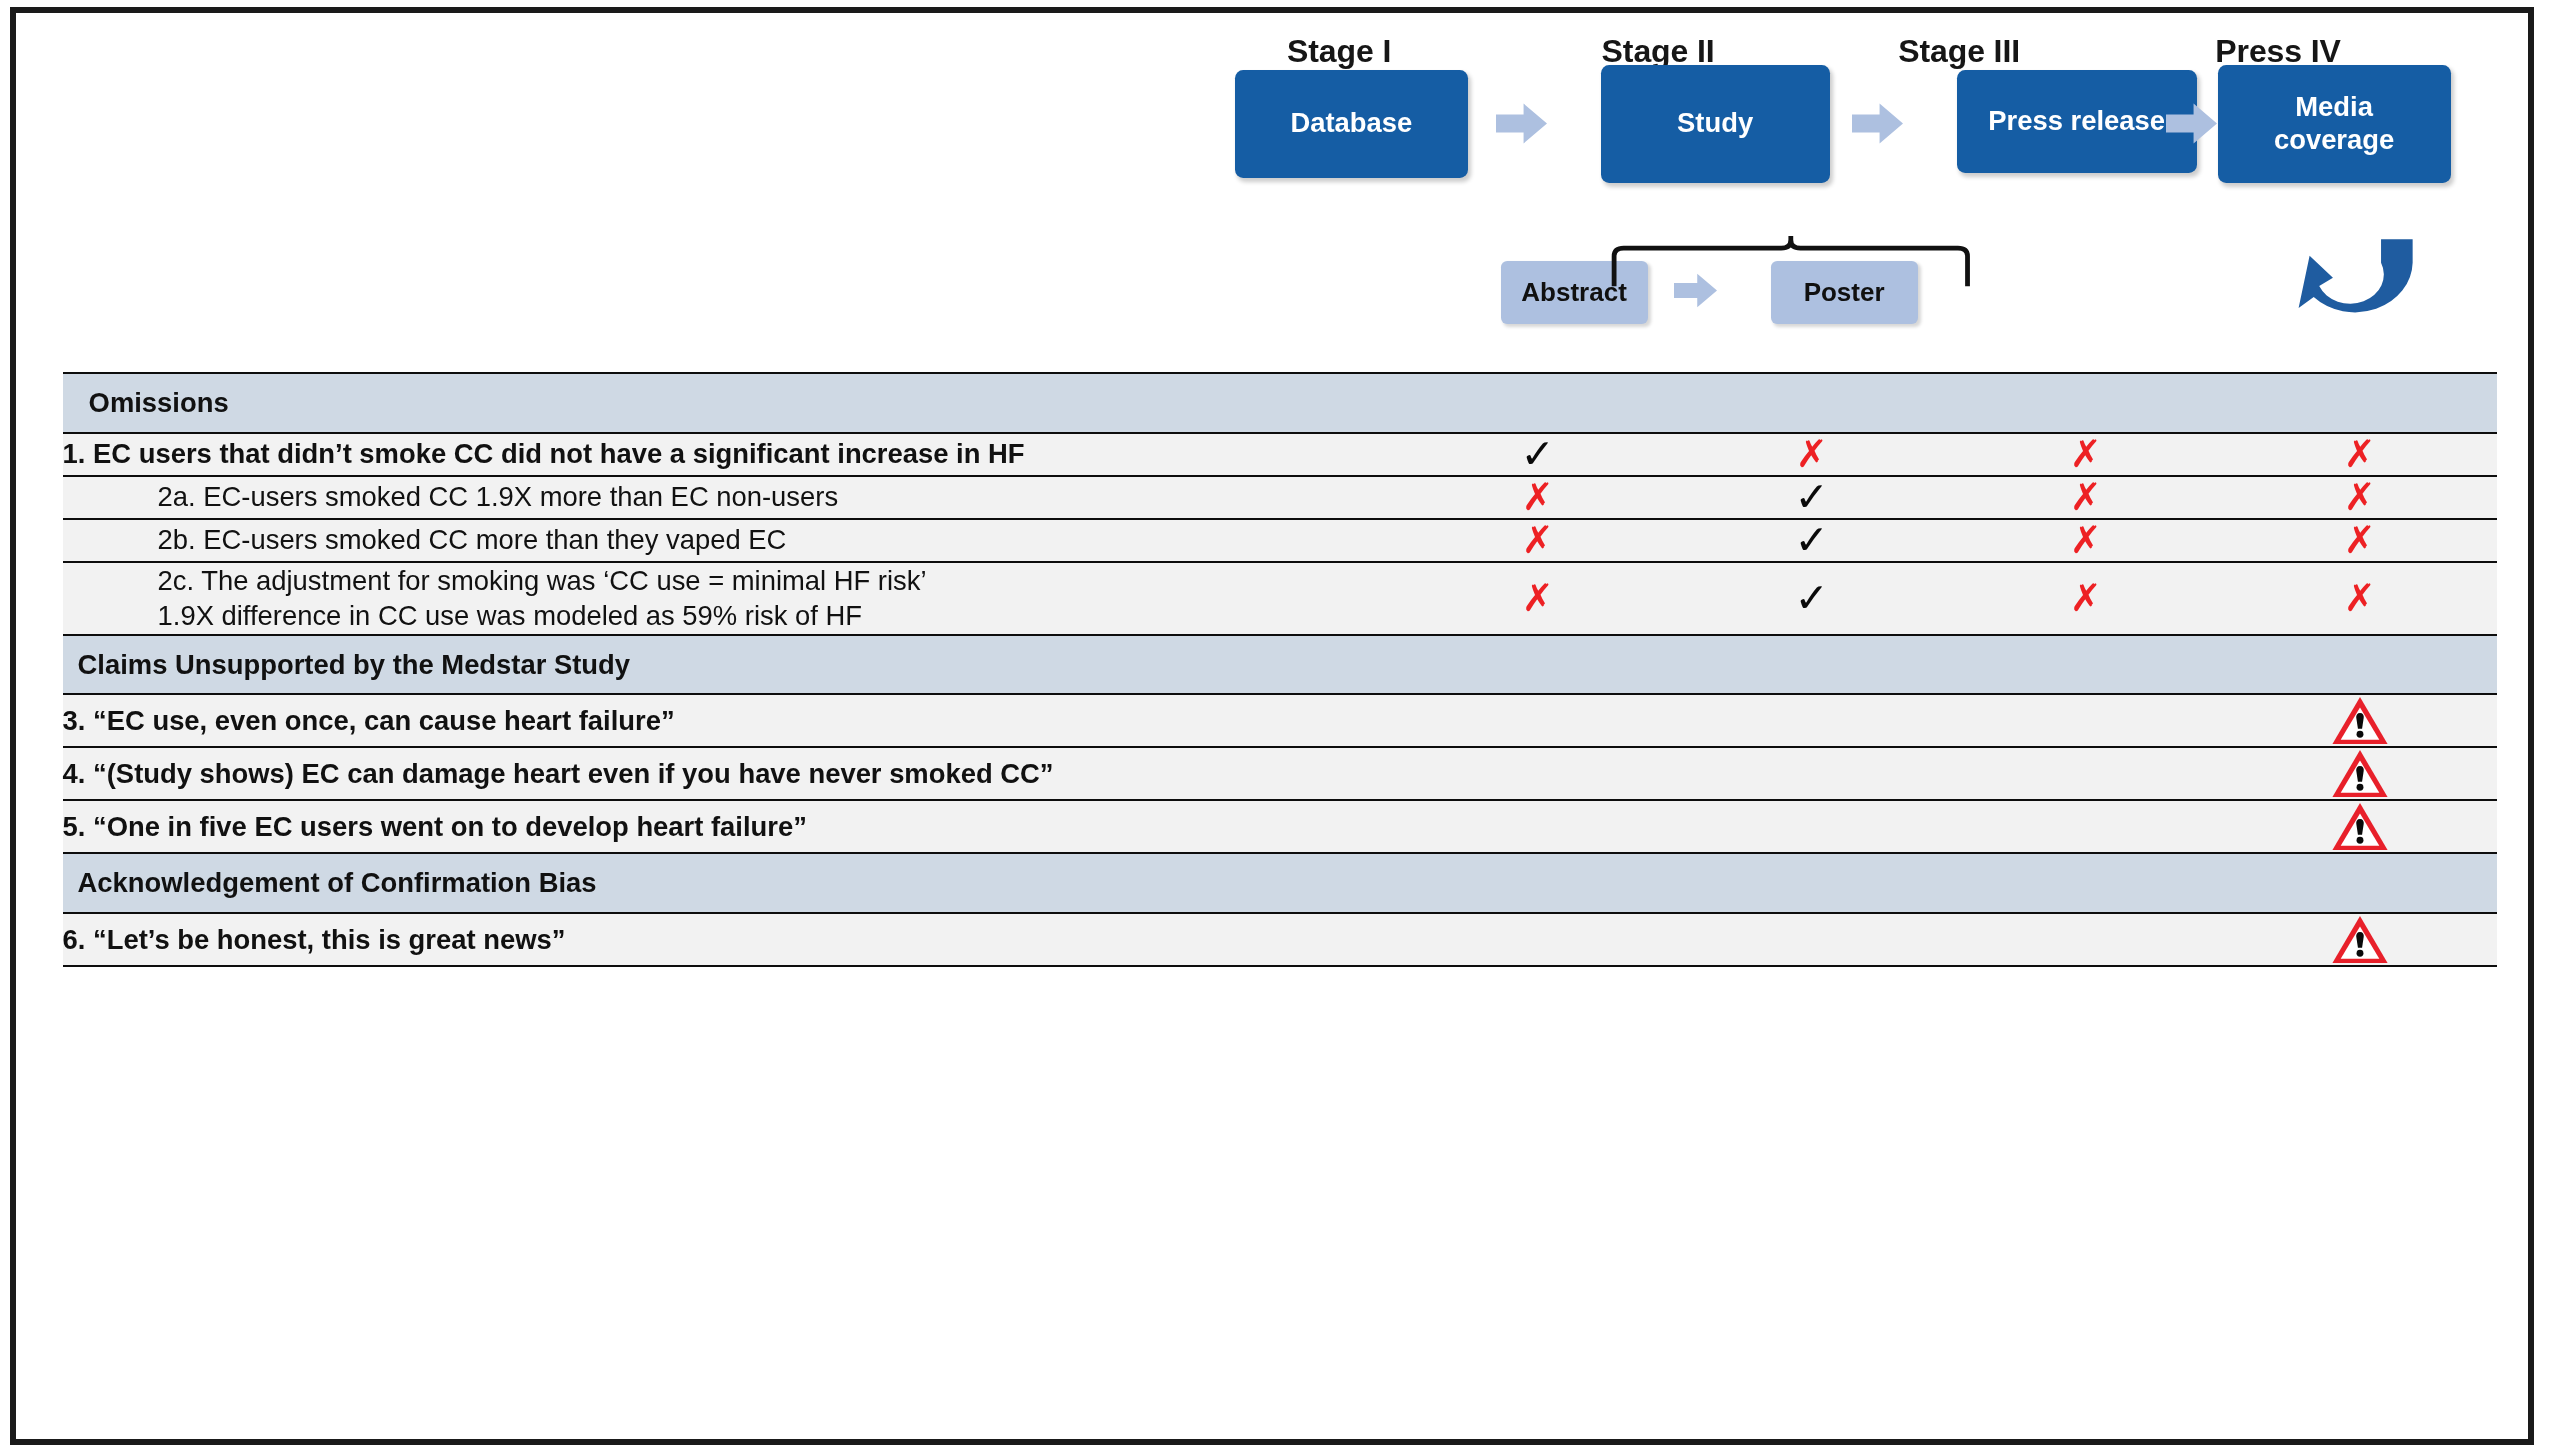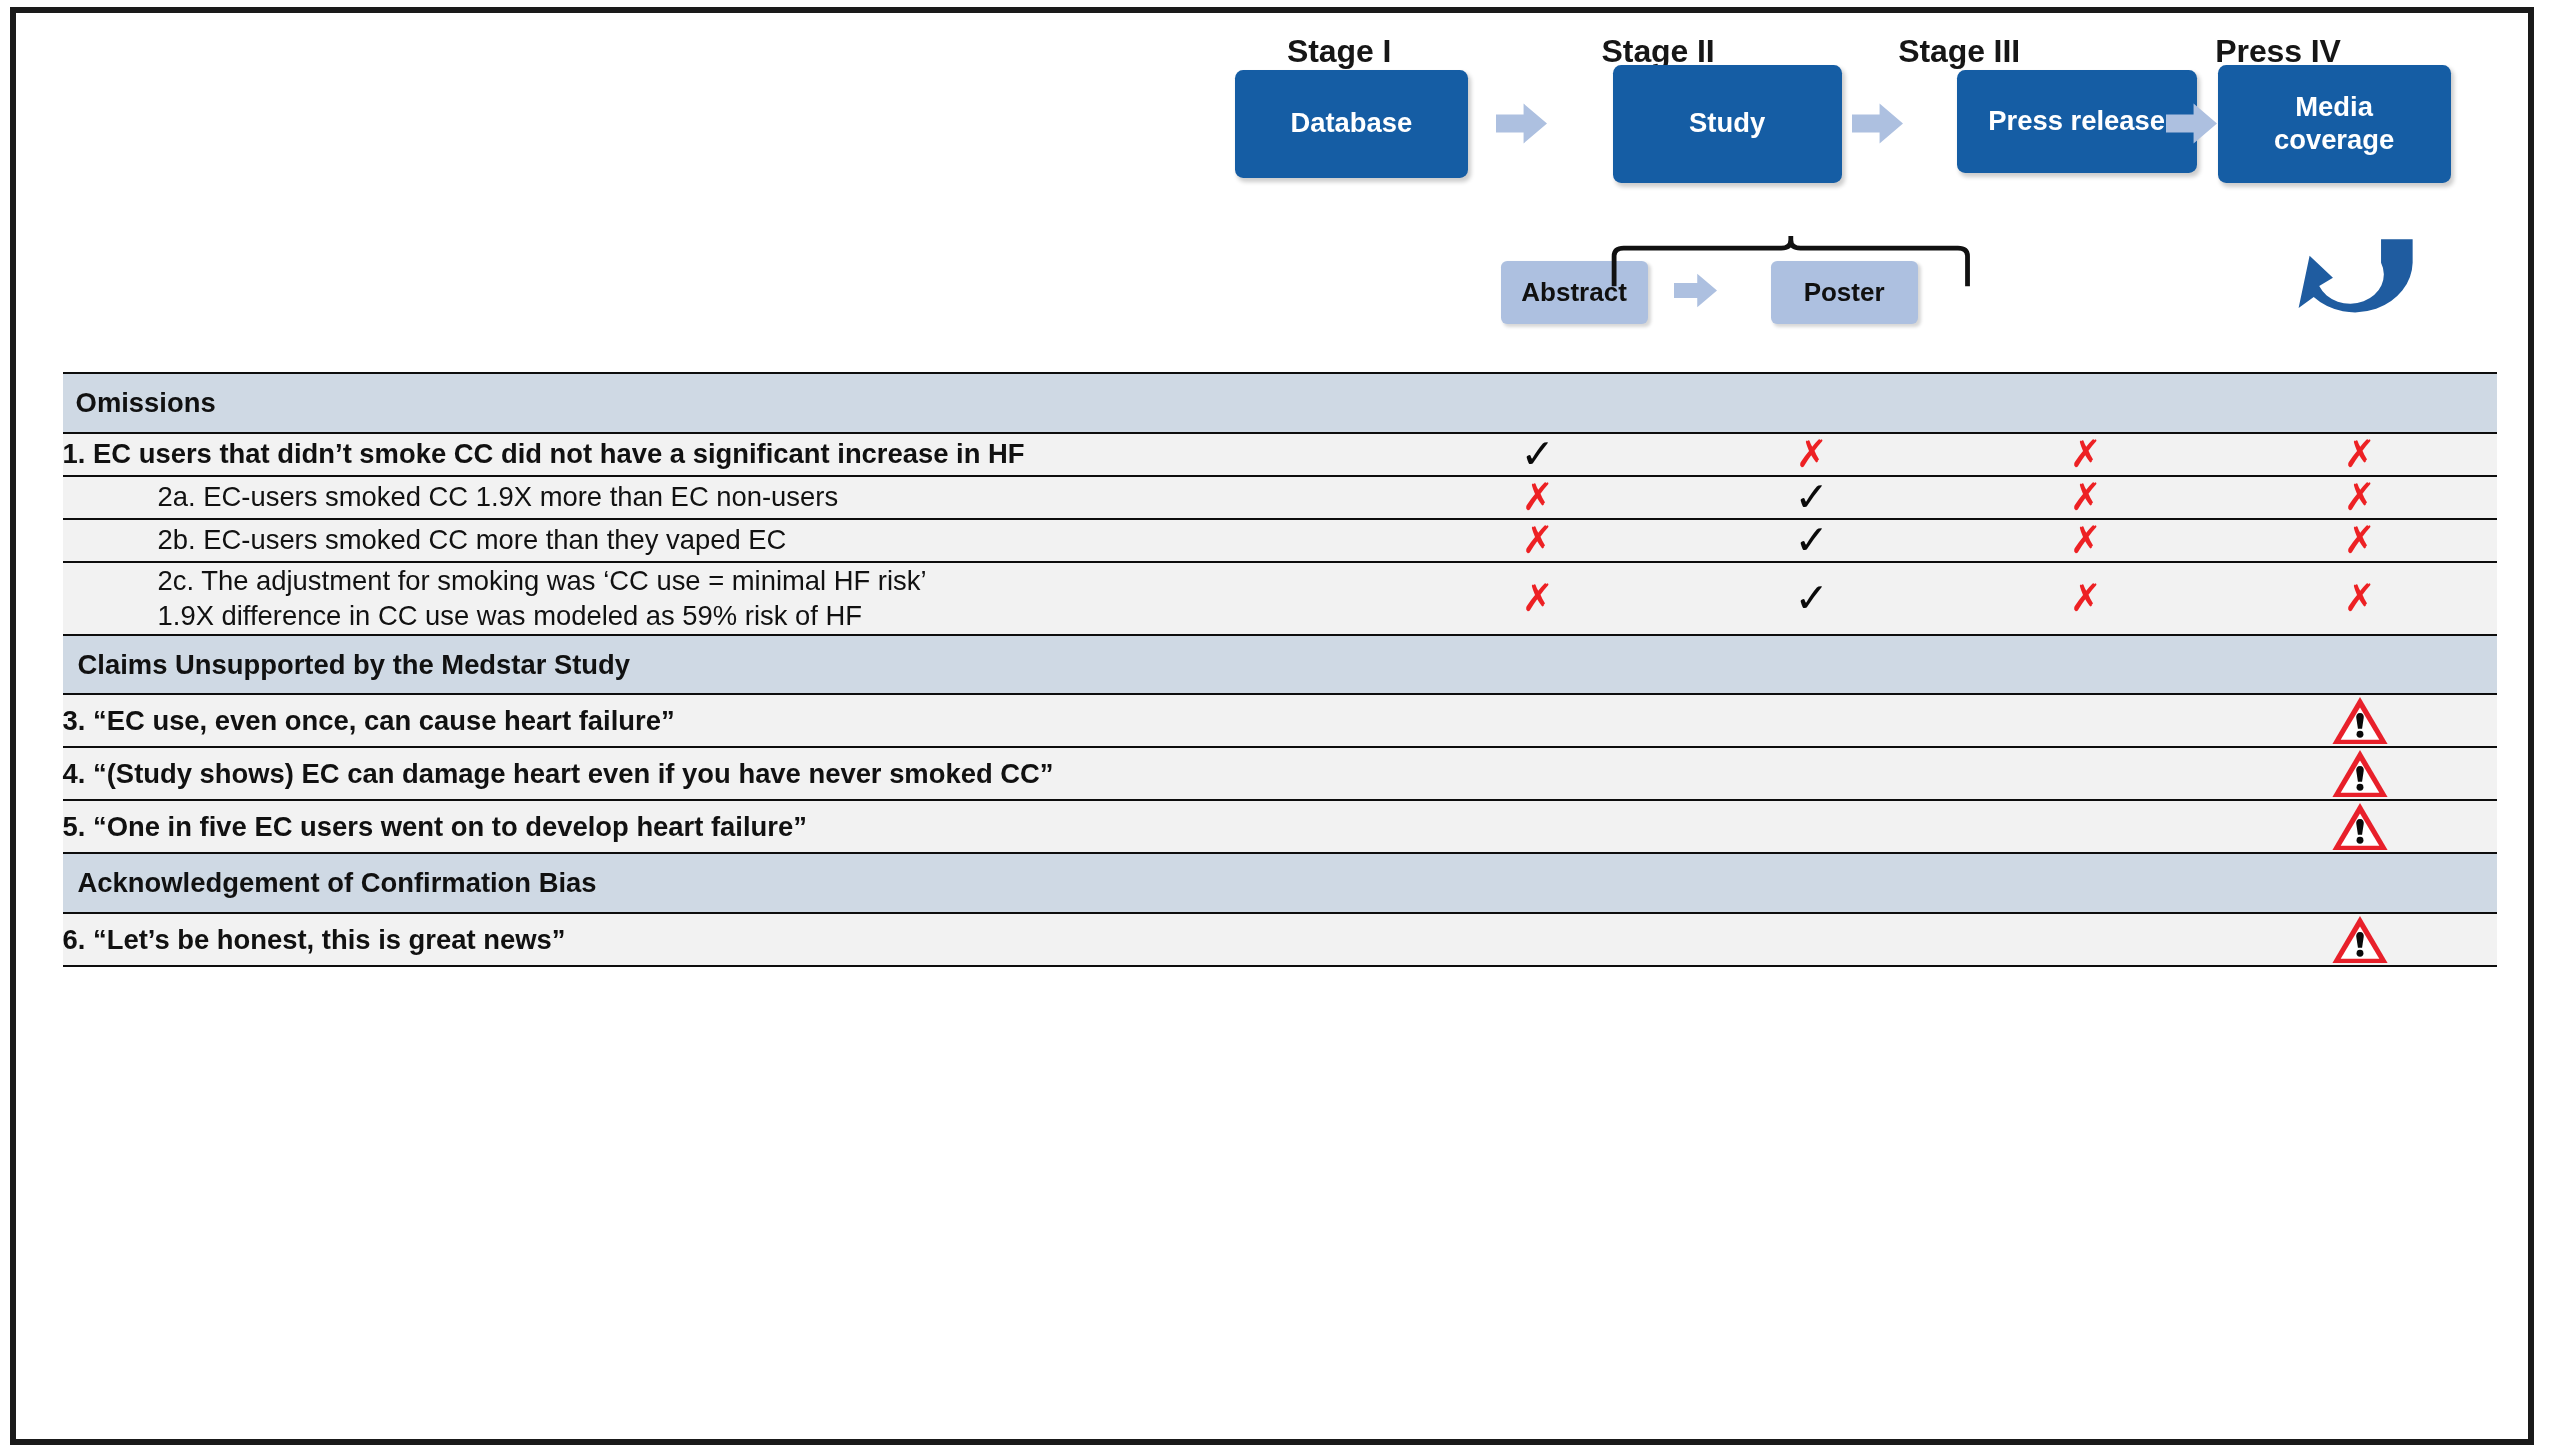--- a/index.html
+++ b/index.html
@@ -137,21 +137,21 @@
   <div id="frame">
 
     <div id="flow">
 
       <div class="stage-label" style="left:0px;   top:6.9px; width:233px;">Stage I</div>
       <div class="stage-label" style="left:319px; top:6.9px; width:233px;">Stage II</div>
       <div class="stage-label" style="left:620px; top:6.9px; width:233px;">Stage III</div>
       <div class="stage-label" style="left:939px;top:6.9px; width:233px;">Press IV</div>
 
       <div class="flow-box" style="left:12.3px;   top:43px;  width:233px; height:108px;">Database</div>
-      <div class="flow-box" style="left:390px;  top:38px;  width:229px; height:118px;">Study</div>
+      <div class="flow-box" style="left:378px;  top:38px;  width:229px; height:118px;">Study</div>
       <div class="flow-box" style="left:686px; top:43px;  width:240px; height:103px;margin-left:48px;">Press release</div>
       <div class="flow-box" style="left:995px; top:38px;  width:233px; height:118px; white-space:pre-line;">Media
 coverage</div>
 
       <div class="arrow" style="left:273px;  top:75px;">
         <svg viewBox="0 0 74 62">
             <polygon points="0,18 40,18 40,2 74,31 40,60 40,44 0,44" fill="#adc0e0"></polygon>
           </svg>
       </div>
       <div class="arrow" style="left:629px;  top:75px;">
@@ -191,21 +191,21 @@
       <table class="matrix">
         <colgroup>
           <col style="width:1338px">
           <col style="width:274px">
           <col style="width:274px">
           <col style="width:274px">
           <col style="width:274px">
         </colgroup>
         <tbody id="tbody">
             <tr class="section">
-              <td colspan="5" class="label bold" style="padding: 11px 13px;">Omissions</td>
+              <td colspan="5" class="label bold" style="padding: 11px 26px;">Omissions</td>
             </tr>
             <tr>
               <td class="label bold" style="white-space: pre-line;">1. EC users that didn’t smoke CC did not have a significant increase in HF</td>
               <td class="mark plain"><span class="tick">✓</span></td>
               <td class="mark pink"><span class="cross">✗</span></td>
               <td class="mark pink"><span class="cross">✗</span></td>
               <td class="mark pink"><span class="cross">✗</span></td>
             </tr>
             <tr>
               <td class="label indent" style="white-space: pre-line;">2a. EC-users smoked CC 1.9X more than EC non-users</td>

